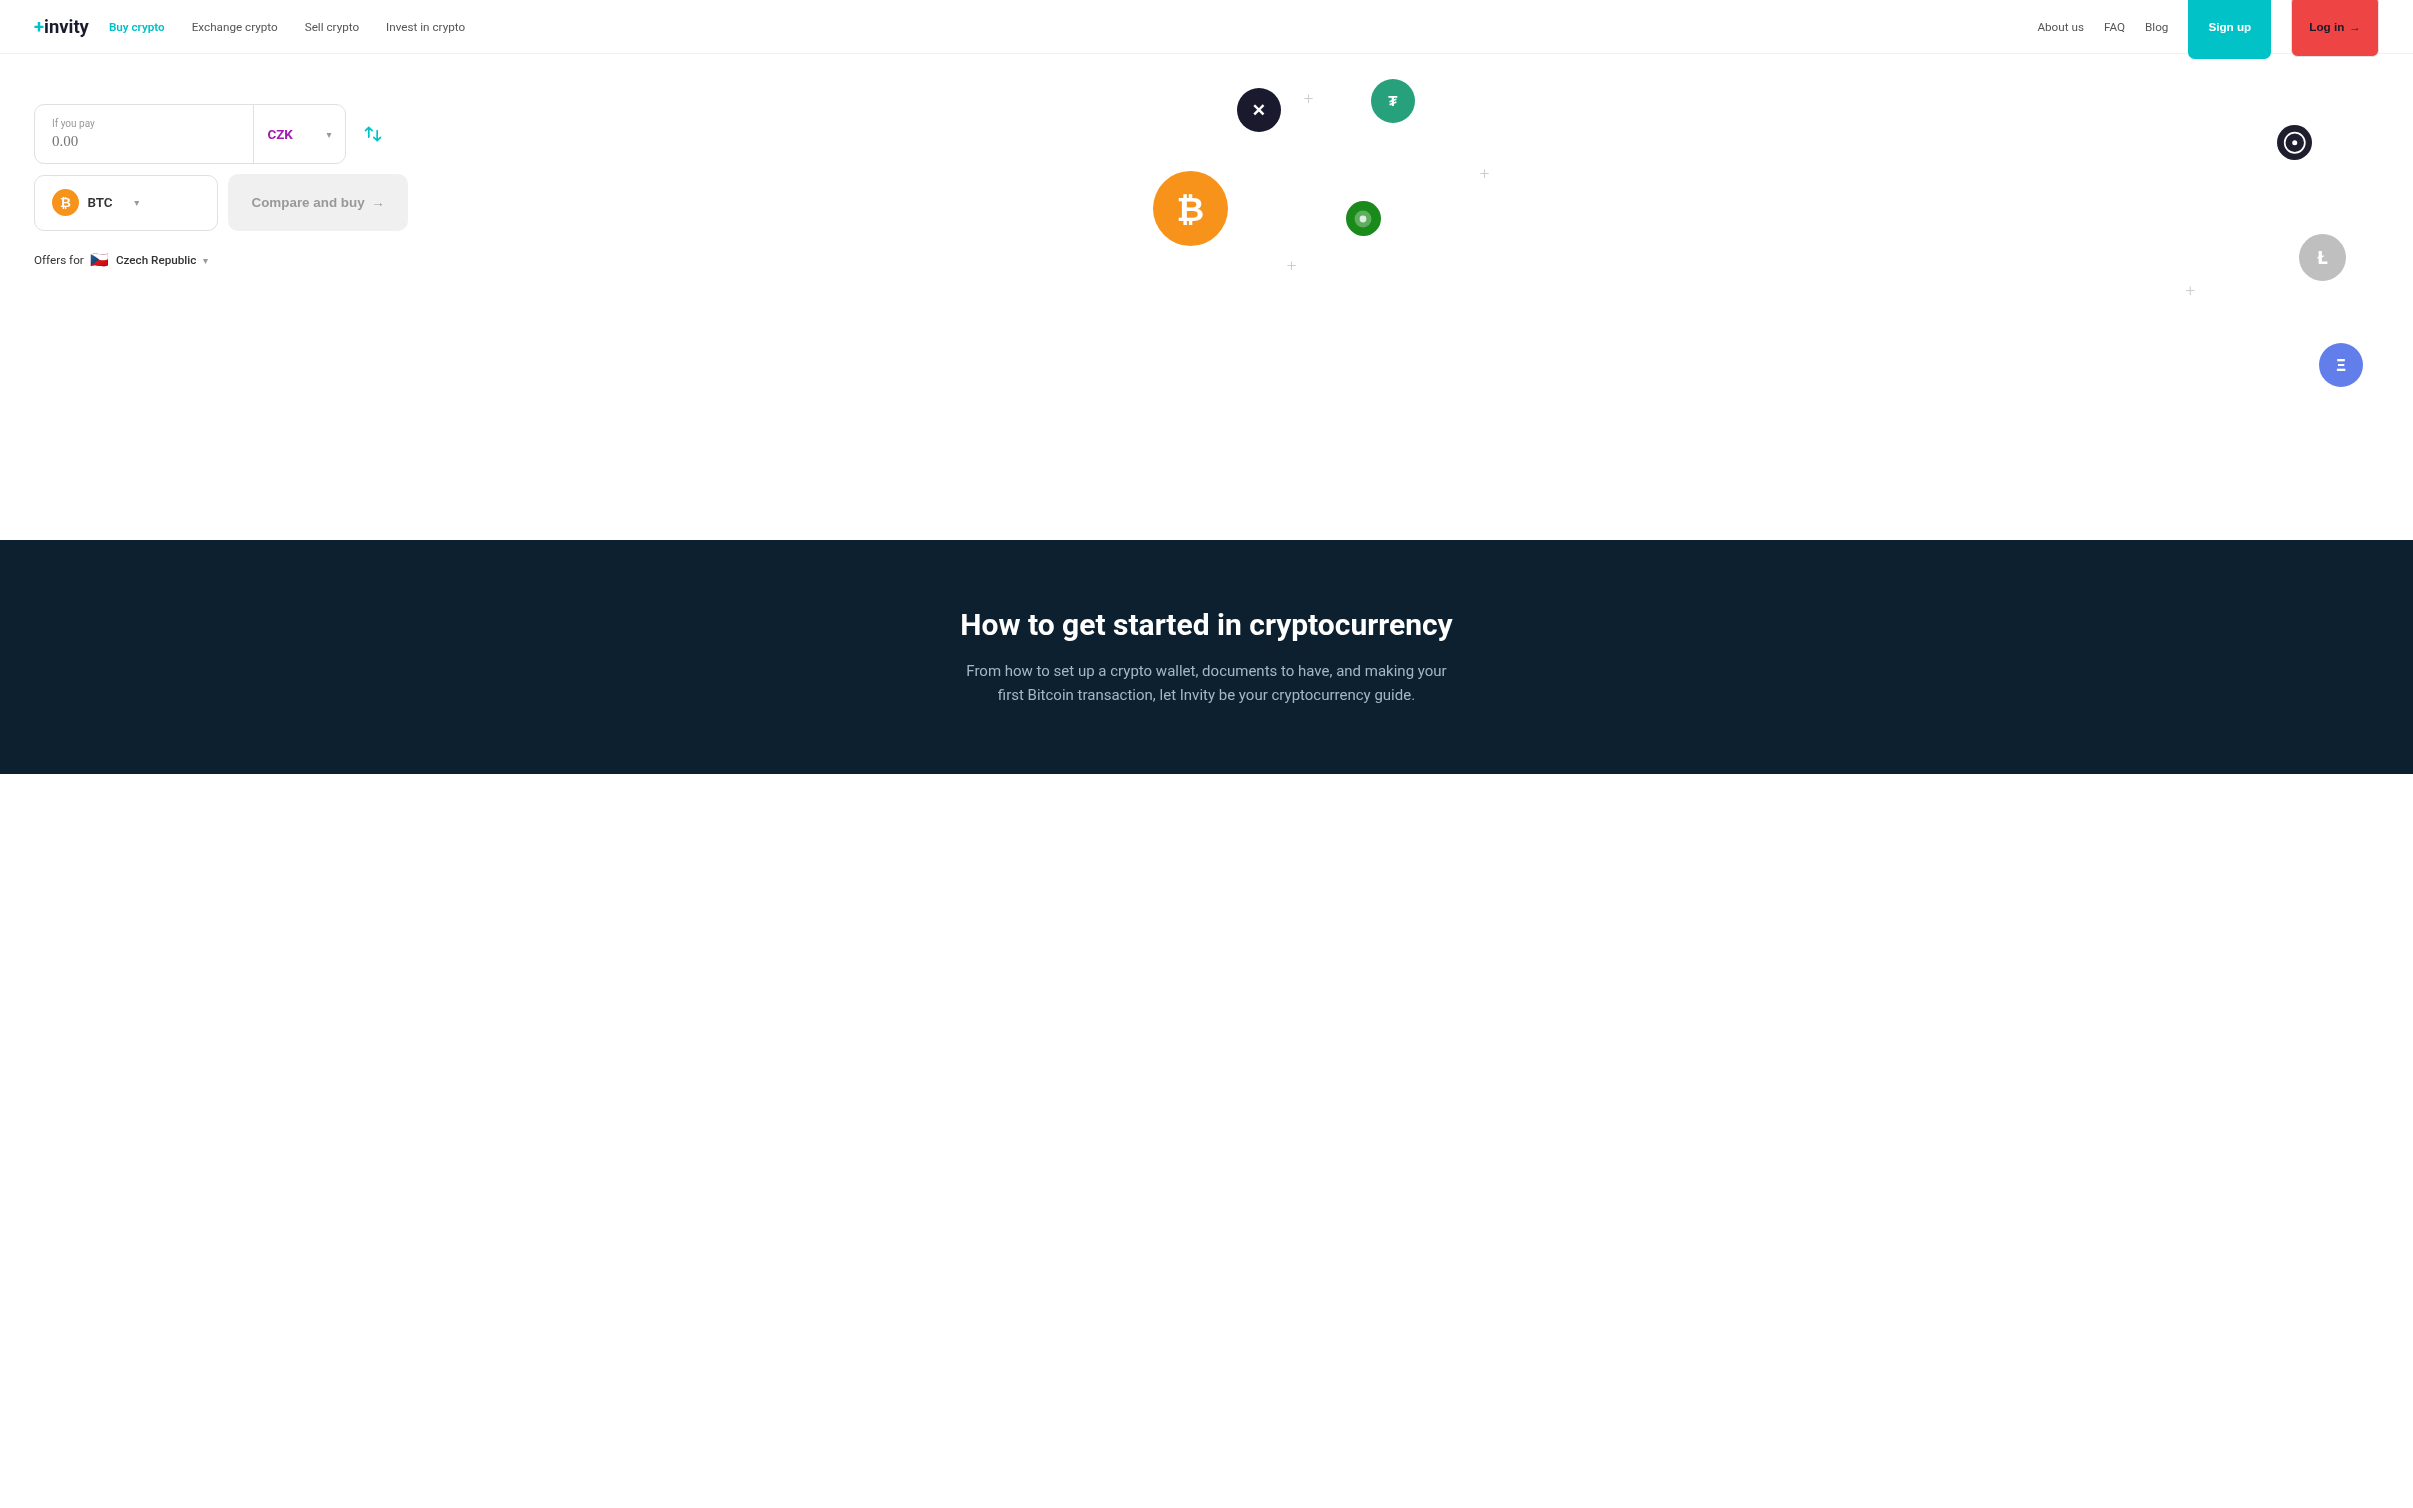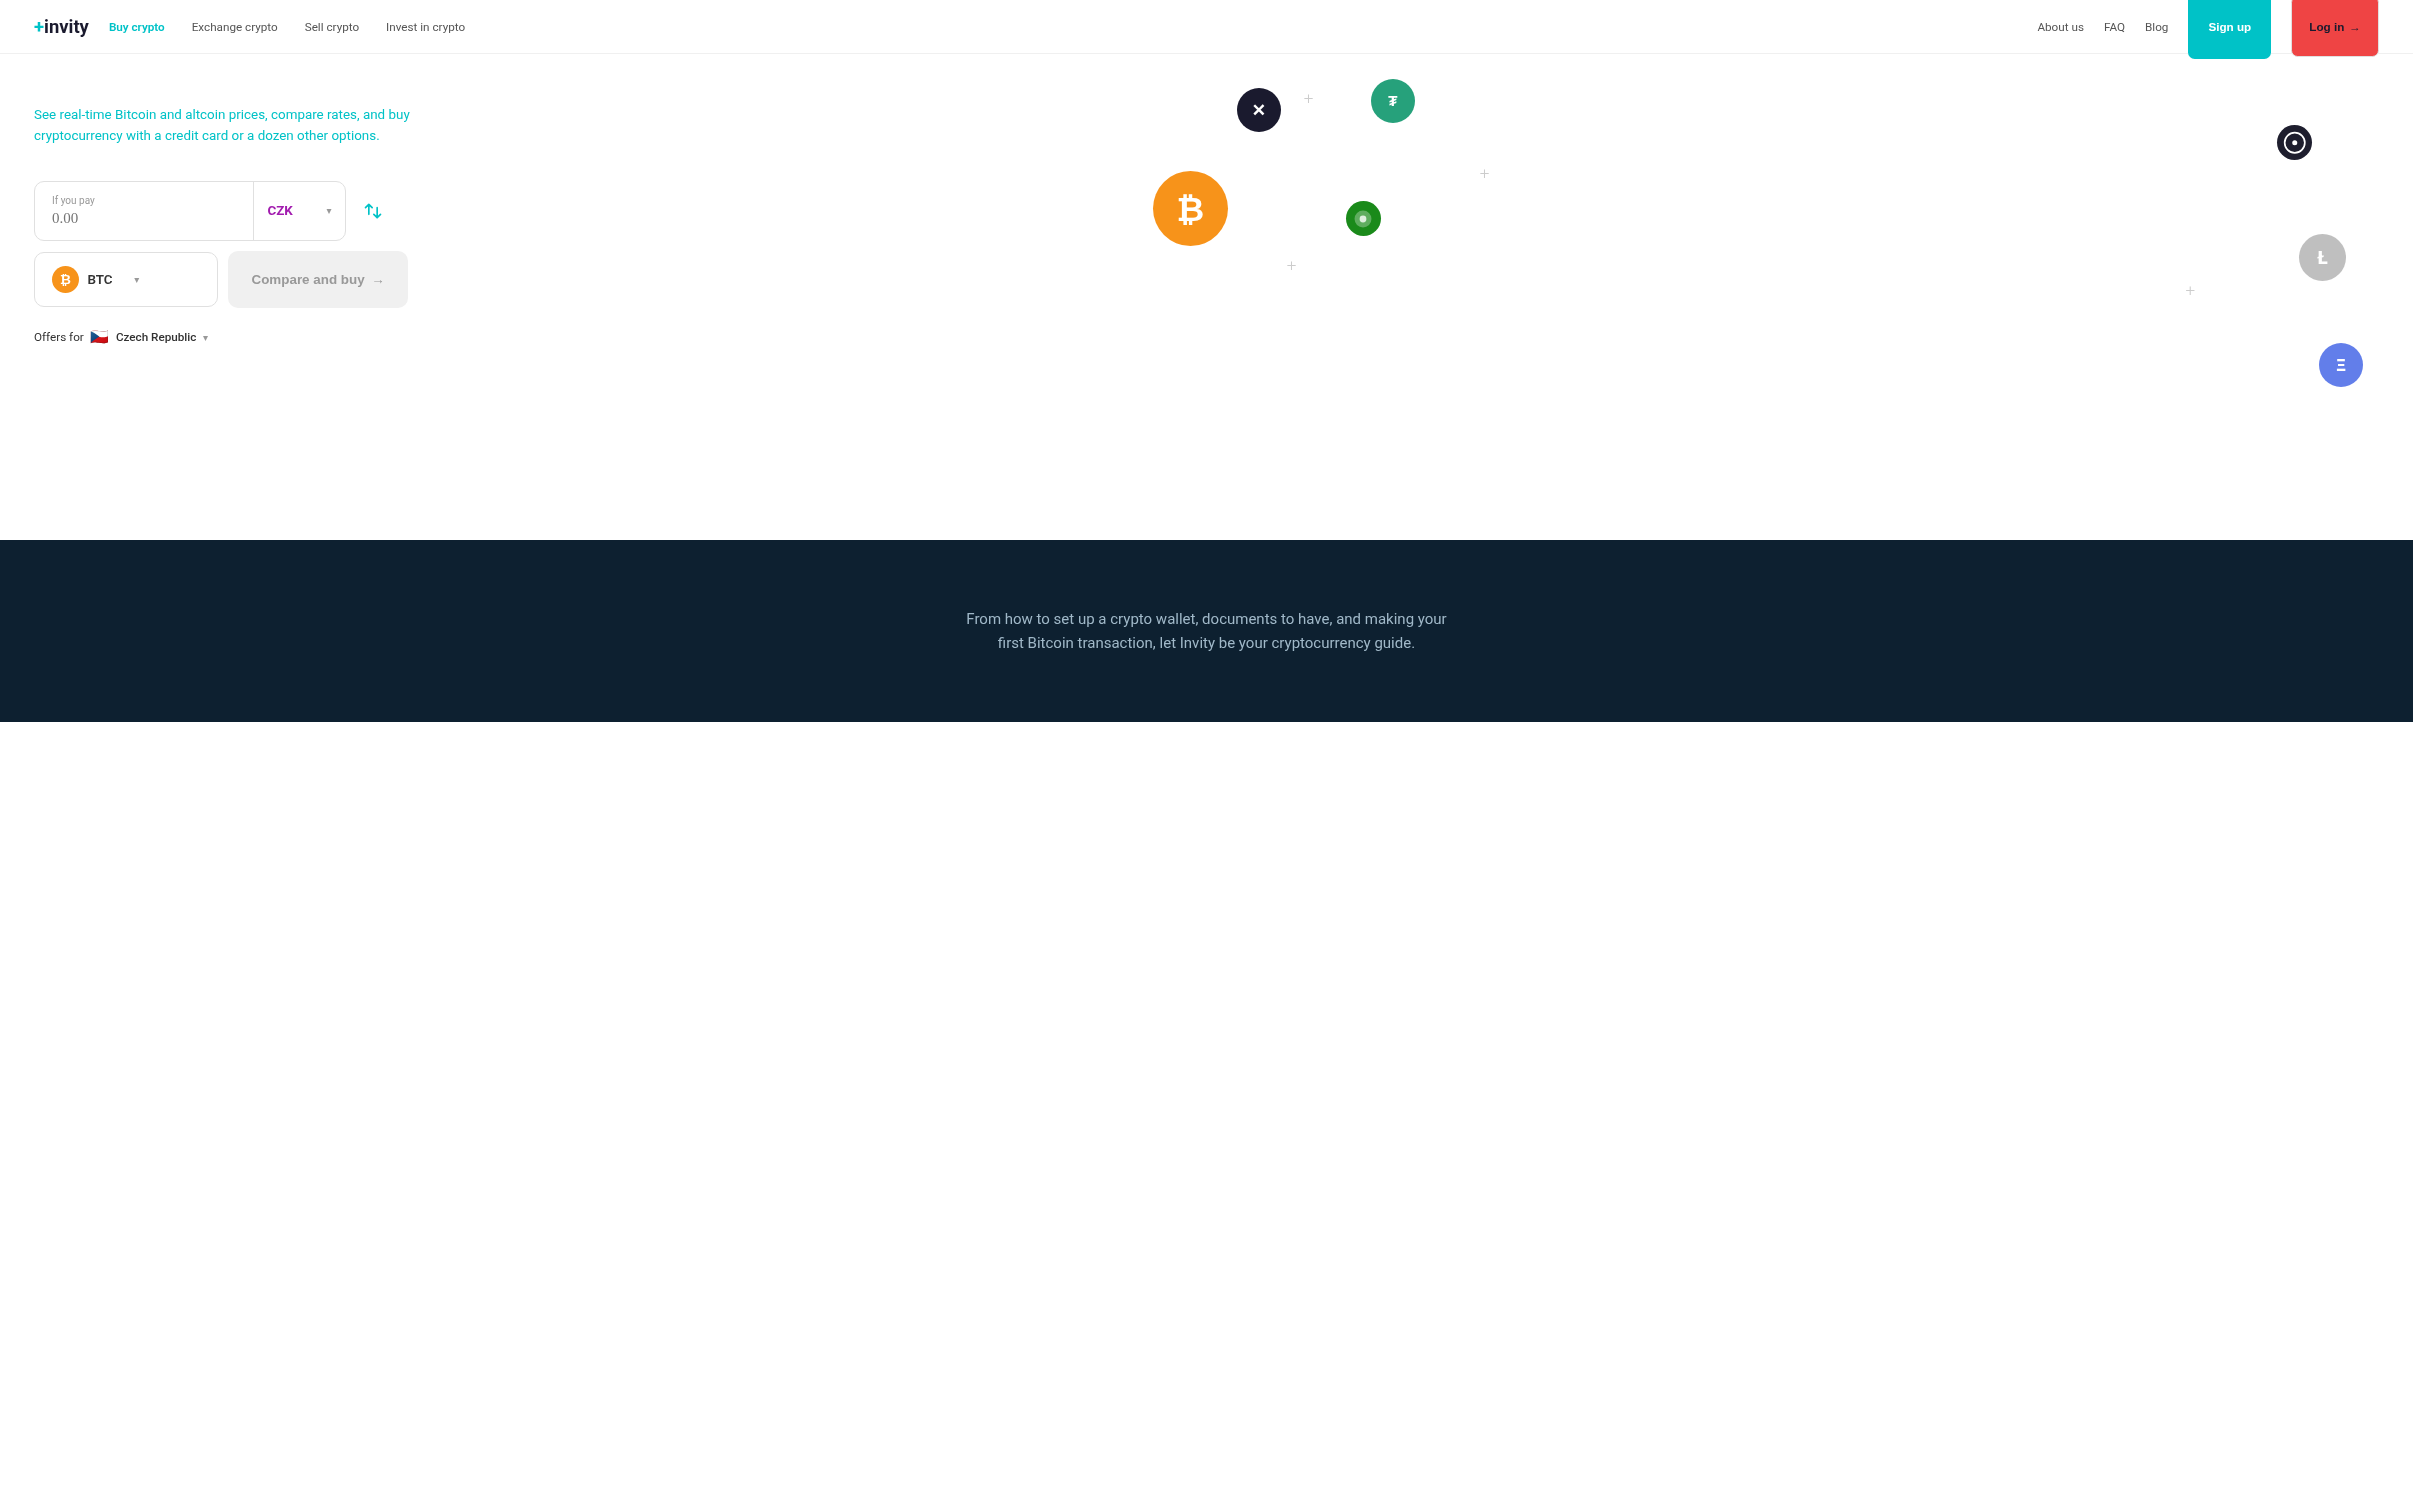--- a/index.html
+++ b/index.html
@@ -354,21 +354,20 @@
         <circle cx="13" cy="13" r="4" fill="white" opacity="0.8"></circle>
       </svg>
     </div>
 
     <div class="float-icon fi-ltc">Ł</div>
 
     <div class="float-icon fi-eth">Ξ</div>
   </div>
 
   <div class="hero-content">
-    <p class="hero-subtitle">See real-time Bitcoin and altcoin prices, compare rates, and buy cryptocurrency with a credit card or a dozen other options.</p>
 
     <div class="buy-form">
 
       <div class="input-group">
         <div class="input-left">
           <span class="input-label">If you pay</span>
           <input type="text" class="input-value" value="" placeholder="0.00" style="">
         </div>
         <div class="currency-select">
           <span class="currency-name">CZK</span>
@@ -397,15 +396,16 @@
     <div class="offers-row">
       <span>Offers for</span>
       <span class="flag">🇨🇿</span>
       <span class="country-name">Czech Republic</span>
       <span class="offers-chevron">▾</span>
     </div>
   </div>
 </section>
 
 <section class="dark-section">
+  <h2>How to get started in cryptocurrency</h2>
   <p>From how to set up a crypto wallet, documents to have, and making your first Bitcoin transaction, let Invity be your cryptocurrency guide.</p>
 </section>
 
 
 </body></html>

